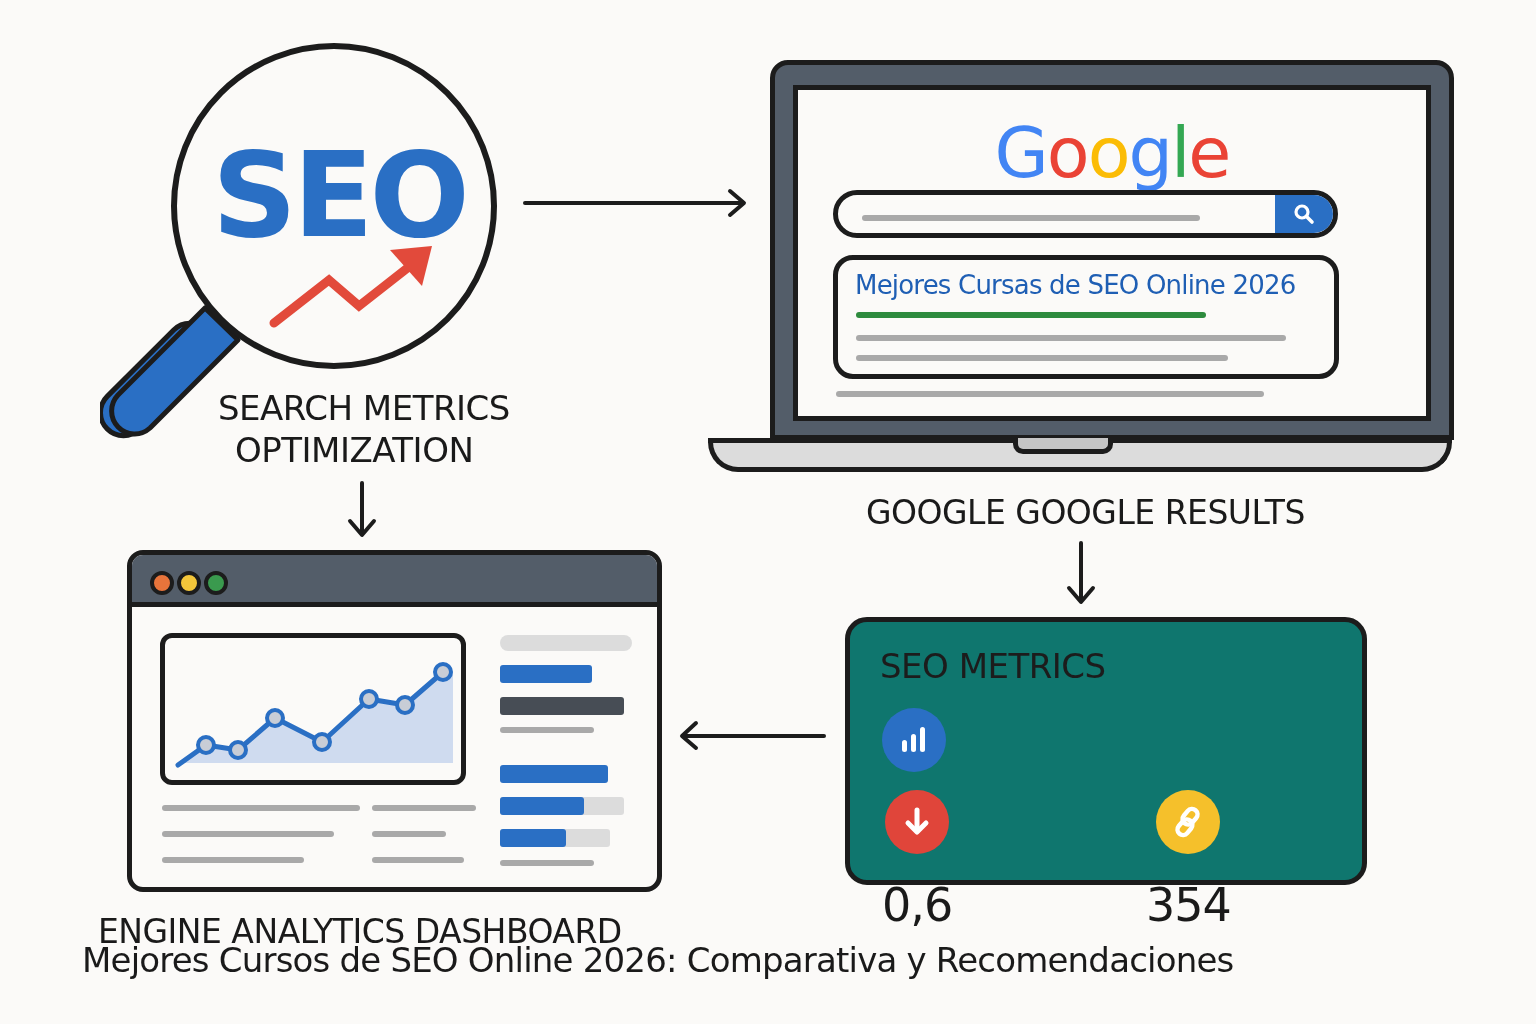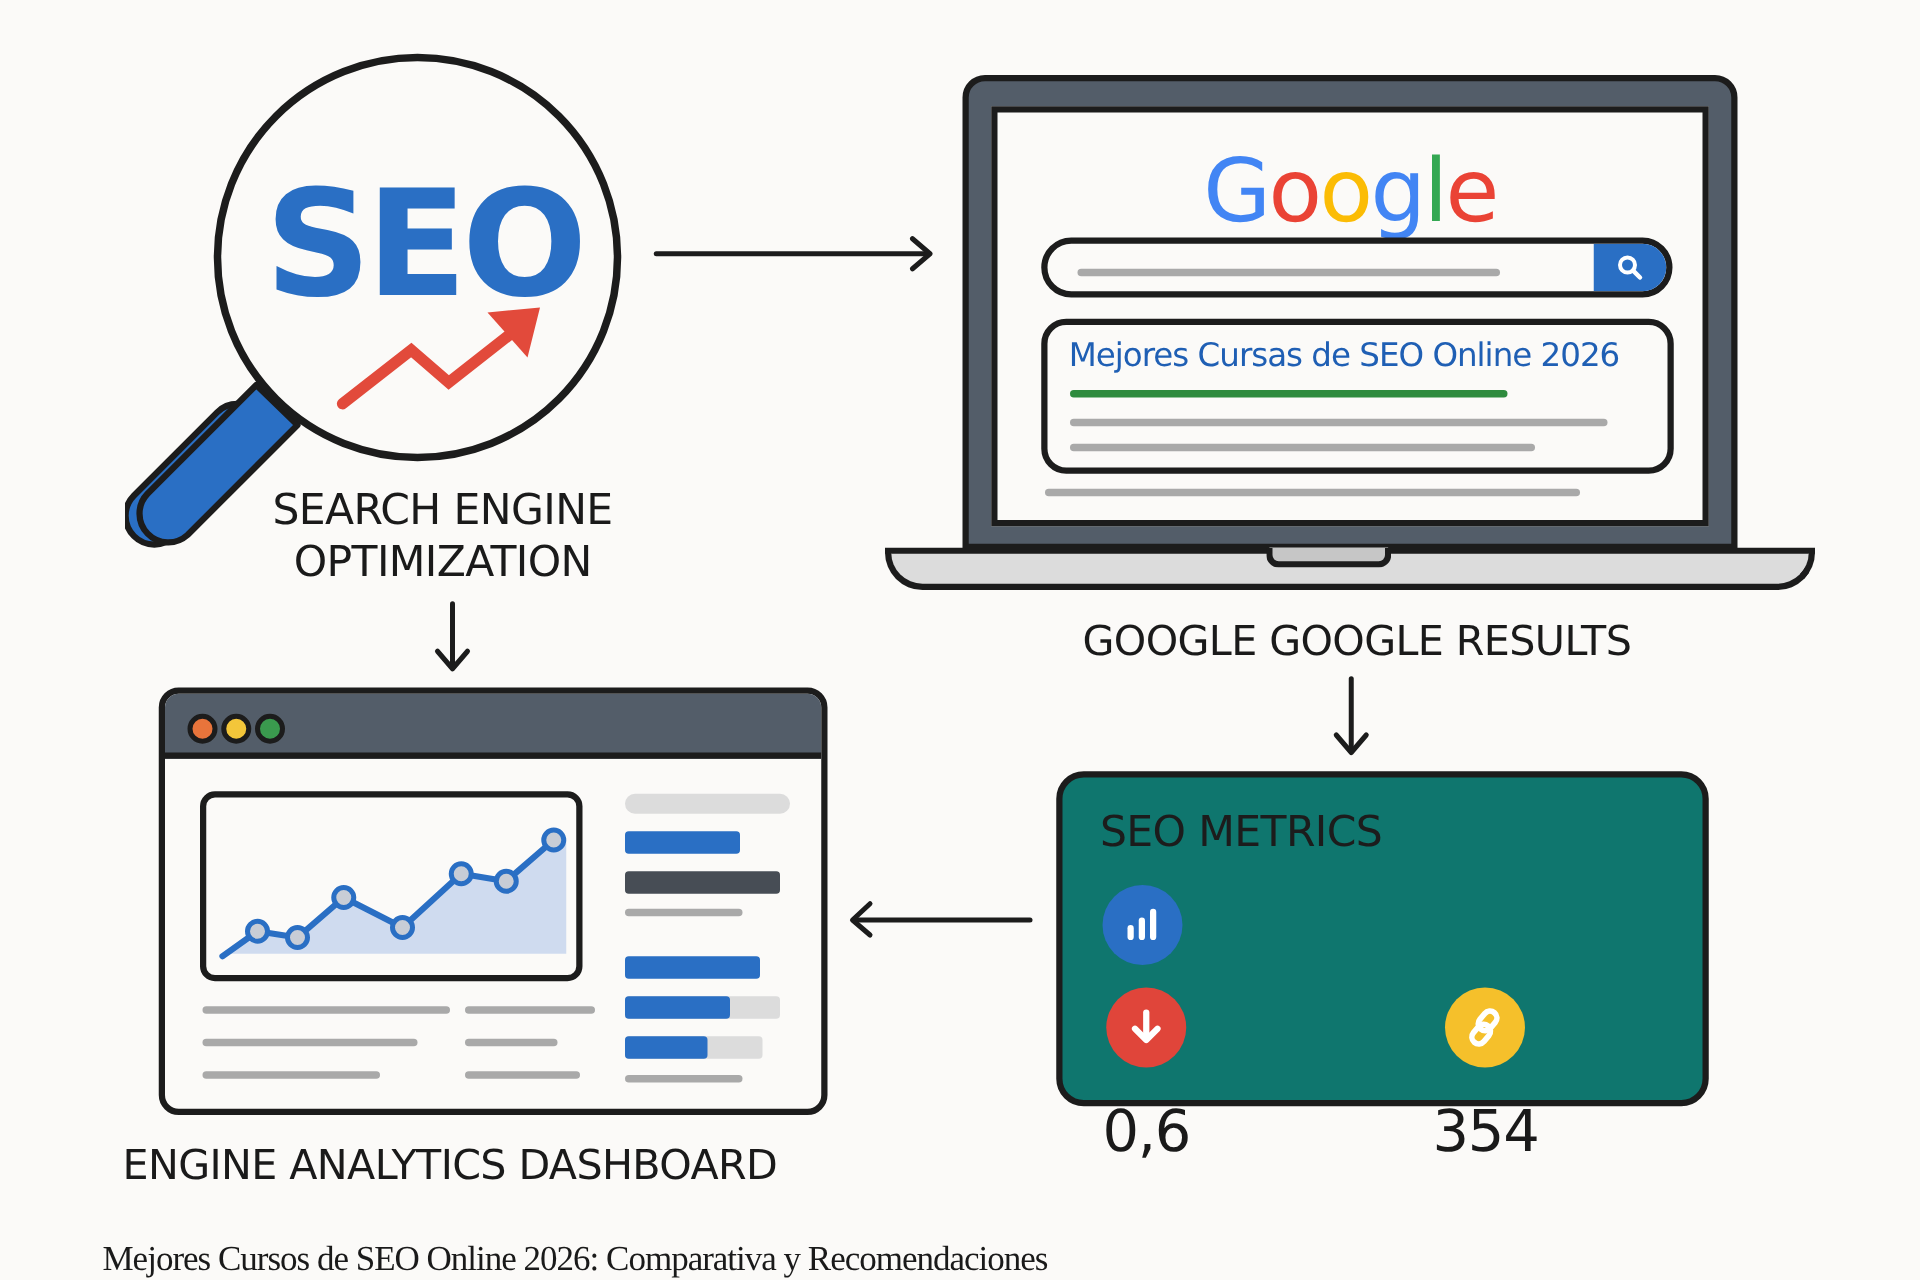--- a/index.html
+++ b/index.html
@@ -17,21 +17,21 @@
 
   
   #magnifier { left: 100px; top: 40px; width: 420px; height: 400px; }
   .seo-text {
     position: absolute; left: 210px; top: 120px; font-size: 118px; font-weight: bold;
     color: #2a6fc4; letter-spacing: -4px; line-height: 1;
   }
 
   
   .laptop-frame {
-    left: 770px; top: 60px; width: 620px; height: 380px;
+    left: 770px; top: 60px; width: 684px; height: 380px;
     background: #535d69; border: 5px solid #1c1c1c; border-radius: 18px 18px 0 0;
     box-sizing: border-box;
   }
   .laptop-screen {
     position: absolute; left: 18px; top: 20px; right: 18px; bottom: 14px;
     background: #fbfaf8; border: 5px solid #1c1c1c; box-sizing: border-box;
   }
   .laptop-base {
     left: 708px; top: 438px; width: 744px; height: 34px;
     background: #dcdcdc; border: 5px solid #1c1c1c; border-radius: 0 0 30px 30px;
@@ -115,21 +115,21 @@
 
     <circle cx="234" cy="166" r="160" fill="#fbfaf8" stroke="#1c1c1c" stroke-width="6"></circle>
 
     <g>
       <polyline points="174,283 229,240 259,266 310,226" fill="none" stroke="#e24a3b" stroke-width="9" stroke-linecap="round" stroke-linejoin="miter"></polyline>
       <polygon points="290,210 332,206 322,246" fill="#e24a3b"></polygon>
     </g>
   </svg>
   <div class="seo-text" style="left:112px;top:96px">SEO</div>
 </div>
-<div class="label" style="left:218px;top:388px;font-size:34px;">SEARCH ENGINE</div>
+<div class="label" style="left:218px;top:388px;font-size:34px;">SEARCH METRICS</div>
 <div class="label" style="left:235px;top:430px;font-size:34px;">OPTIMIZATION</div>
 
 <svg class="abs" style="left:0;top:0" width="1536" height="1024">
   <g stroke="#1c1c1c" stroke-width="4" stroke-linecap="round" stroke-linejoin="round" fill="none">
     <g>
       <line x1="525" y1="203" x2="742" y2="203"></line>
       <polyline points="730,191 744,203 730,215"></polyline>
     </g>
     <g>
       <line x1="1081" y1="543" x2="1081" y2="600"></line>
@@ -248,13 +248,13 @@
 
   <div class="bar" style="left:30px;top:250px;width:198px;background:#a9a9a9"></div>
   <div class="bar" style="left:30px;top:276px;width:172px;background:#a9a9a9"></div>
   <div class="bar" style="left:30px;top:302px;width:142px;background:#a9a9a9"></div>
   <div class="bar" style="left:240px;top:250px;width:104px;background:#a9a9a9"></div>
   <div class="bar" style="left:240px;top:276px;width:74px;background:#a9a9a9"></div>
   <div class="bar" style="left:240px;top:302px;width:92px;background:#a9a9a9"></div>
 </div>
 <div class="label" style="left:98px;top:912px;font-size:33px;">ENGINE ANALYTICS DASHBOARD</div>
 
-<div class="label" style="left:82px;top:992px;font-size:28px;font-weight:500;letter-spacing:-0.8px;font-family:Liberation Serif, serif;">Mejores Cursos de SEO Online 2026: Comparativa y Recomendaciones</div>
+<div class="label" style="left:82px;top:940px;font-size:34px;font-weight:500;letter-spacing:-0.8px;">Mejores Cursos de SEO Online 2026: Comparativa y Recomendaciones</div>
 
 </body></html>

